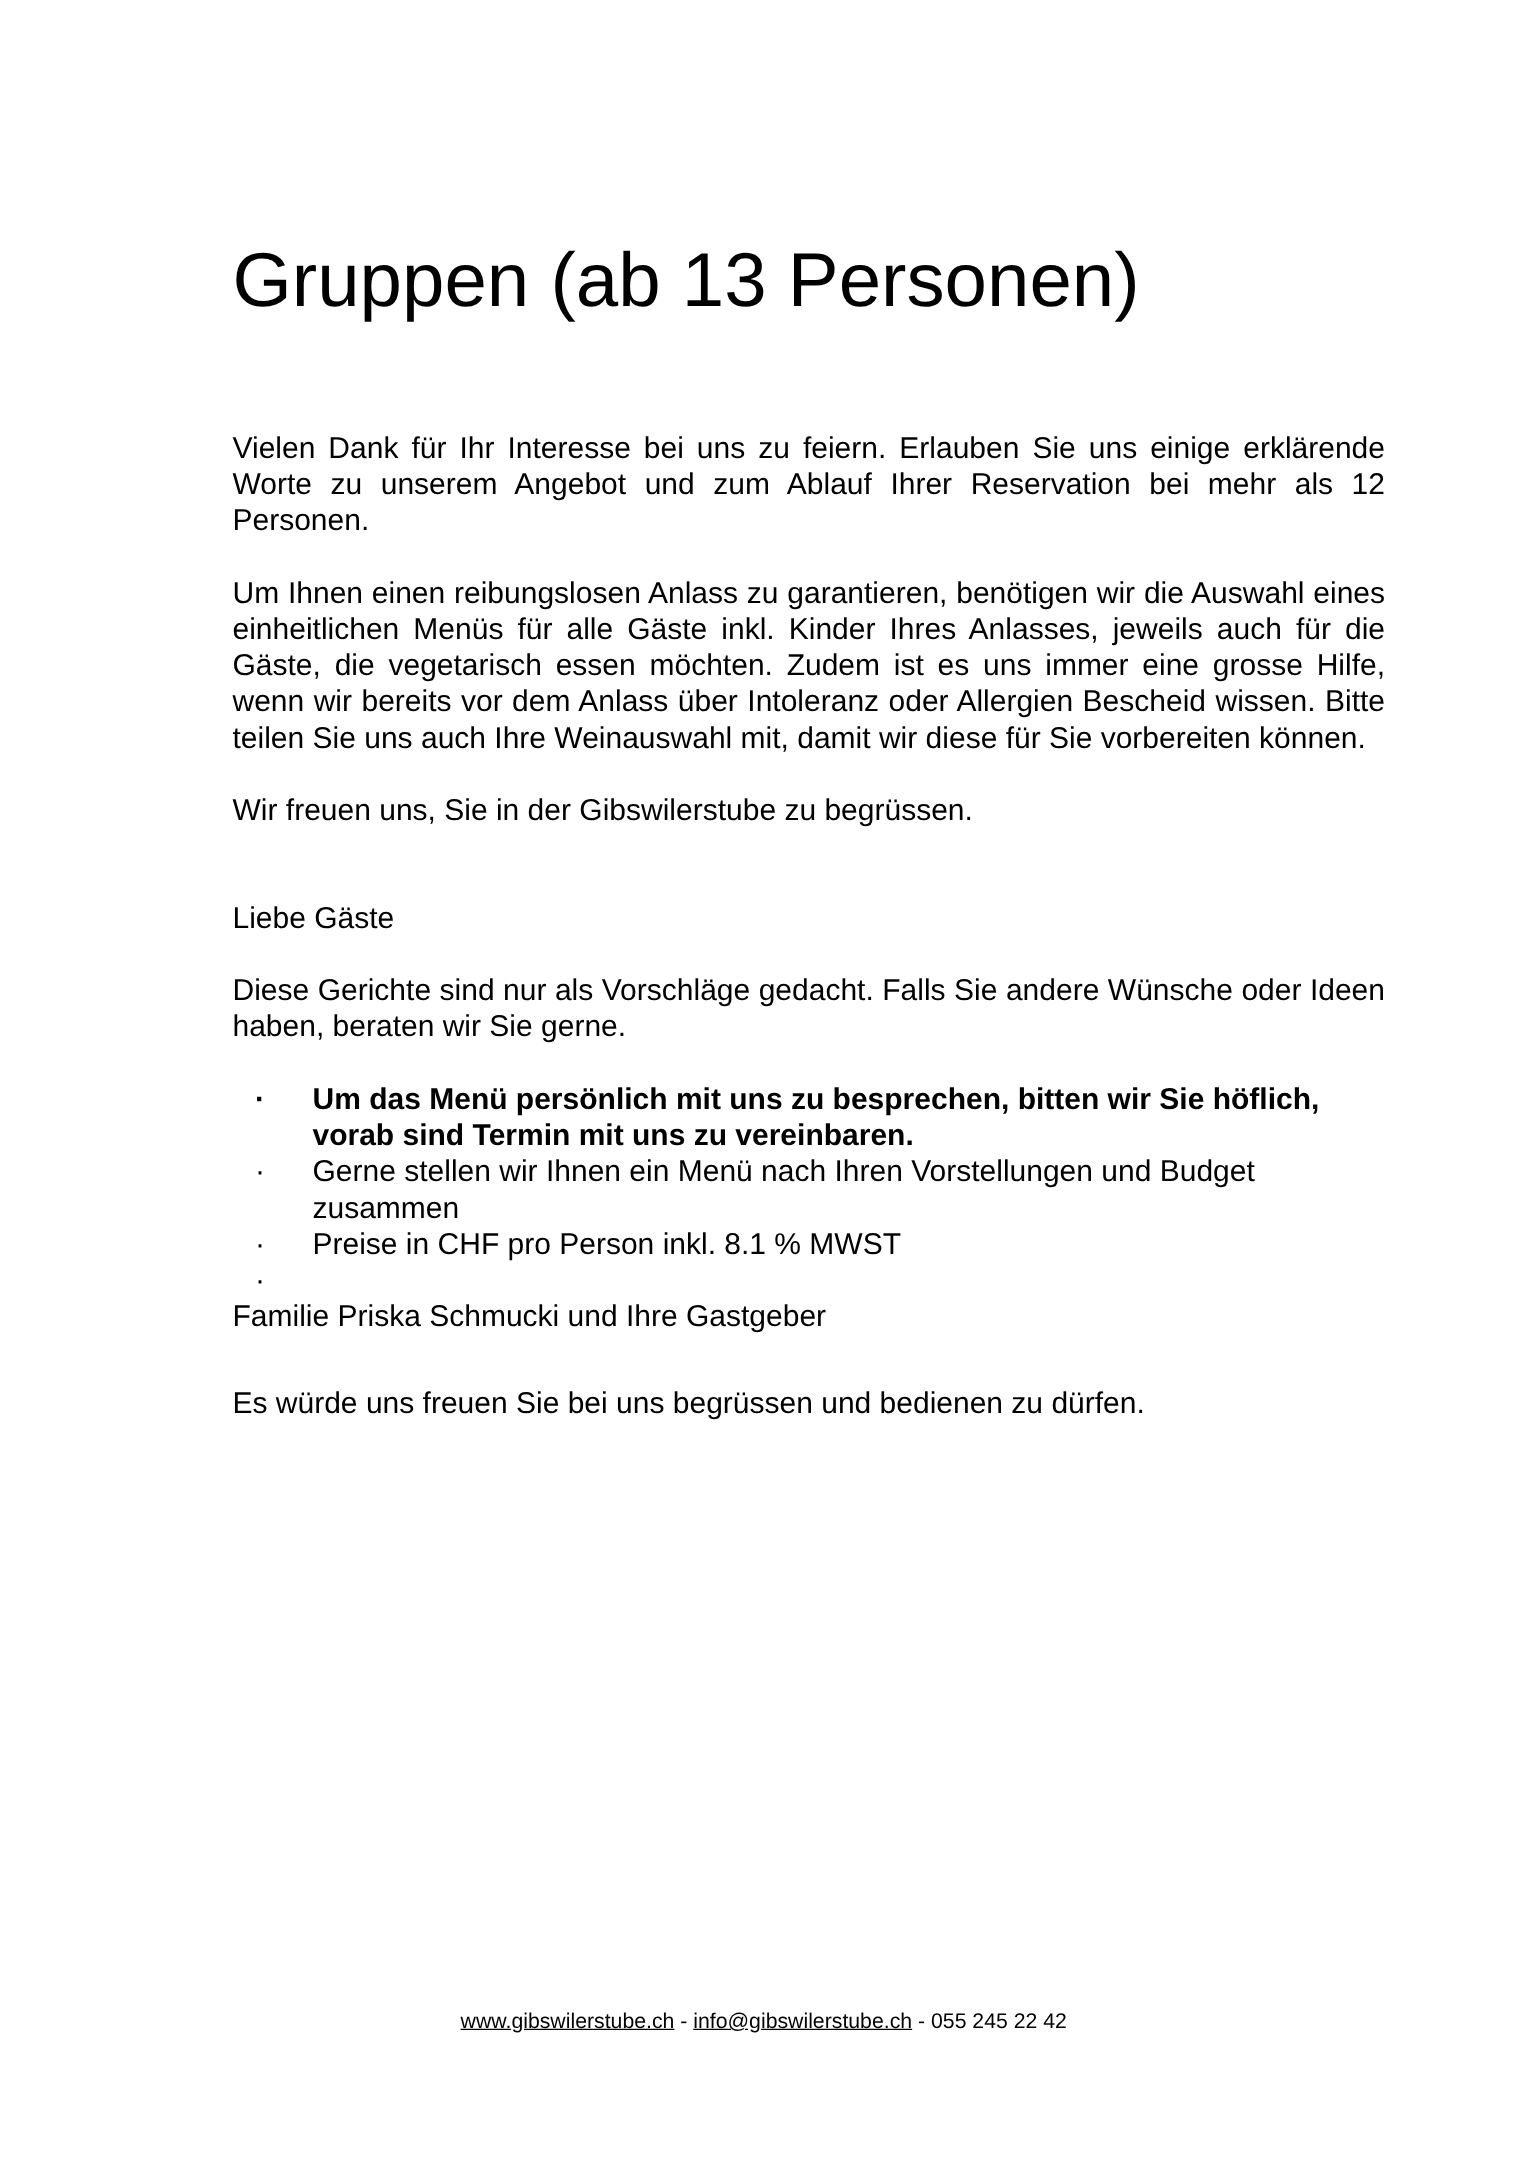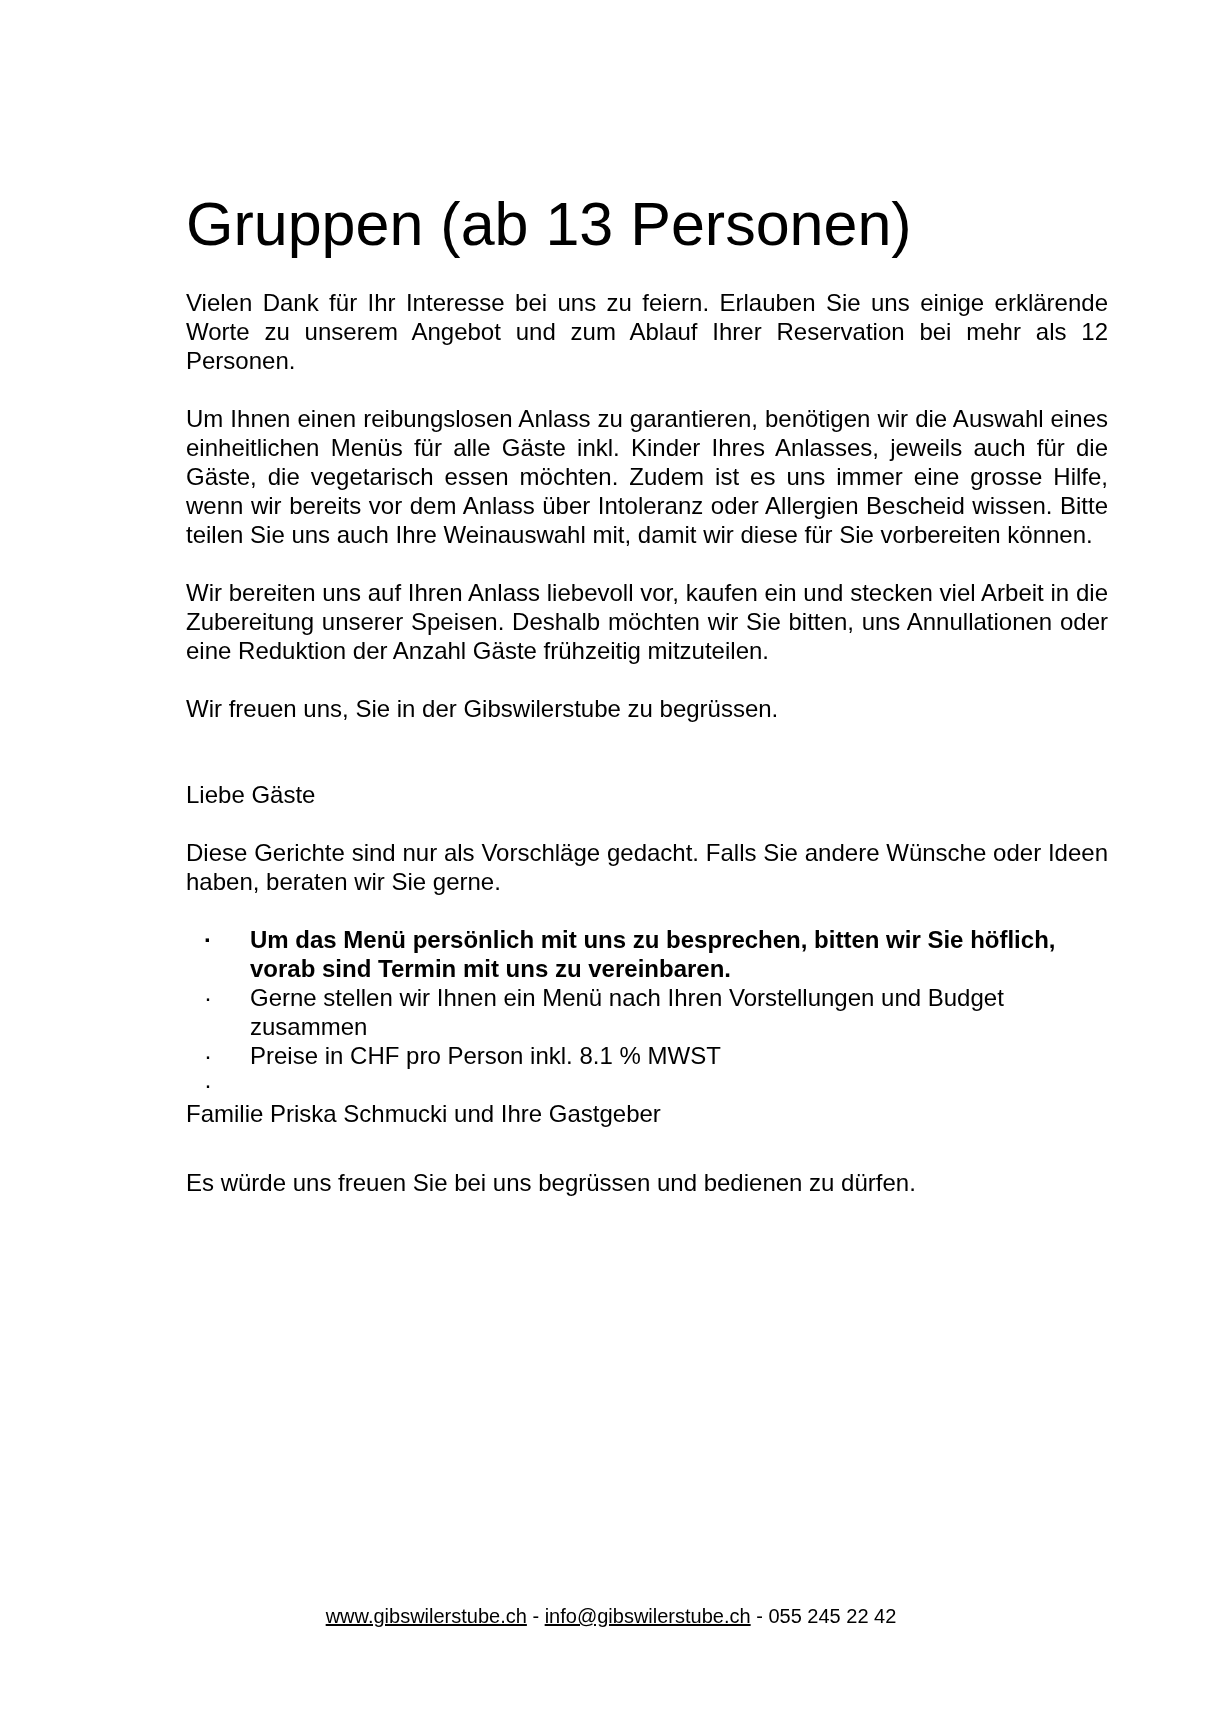--- a/index.html
+++ b/index.html
@@ -25,21 +25,21 @@
       font-weight: 400;
       letter-spacing: 0;
       white-space: nowrap;
     }
     .para {
       margin: 29px 0 0 0;
       font-size: 24px;
       line-height: 29px;
     }
     .just { text-align: justify; }
-    .mt-after-title { margin-top: 32px; }
+    .mt-after-title { margin-top: 88px; }
     .mt-big { margin-top: 57px; }
     .mt-med { margin-top: 40px; }
     .bullet-list {
       margin: 29px 0 0 0;
       padding: 0;
       list-style: none;
     }
     .bullet-item {
       position: relative;
       padding-left: 64px;
@@ -53,41 +53,40 @@
       font-size: 24px;
       line-height: 29px;
     }
     .bold { font-weight: 700; }
     .footer {
       position: absolute;
       top: 1602px;
       left: 0;
       width: 100%;
       text-align: center;
-      font-size: 20px;
+      font-size: 17px;
       line-height: 29px;
     }
     .footer a {
       color: #000000;
       text-decoration: underline;
     }
   </style>
 </head>
 <body>
 
 <div class="page">
   <div class="content">
 
     <h1 class="doc-title">Gruppen (ab 13 Personen)</h1>
 
     <p class="para just mt-after-title">Vielen Dank für Ihr Interesse bei uns zu feiern. Erlauben Sie uns einige erklärende Worte zu unserem Angebot und zum Ablauf Ihrer Reservation bei mehr als 12 Personen.</p>
 
     <p class="para just">Um Ihnen einen reibungslosen Anlass zu garantieren, benötigen wir die Auswahl eines einheitlichen Menüs für alle Gäste inkl. Kinder Ihres Anlasses, jeweils auch für die Gäste, die vegetarisch essen möchten. Zudem ist es uns immer eine grosse Hilfe, wenn wir bereits vor dem Anlass über Intoleranz oder Allergien Bescheid wissen. Bitte teilen Sie uns auch Ihre Weinauswahl mit, damit wir diese für Sie vorbereiten können.</p>
 
-    <p class="para just">Wir bereiten uns auf Ihren Anlass liebevoll vor, kaufen ein und stecken viel Arbeit in die Zubereitung unserer Speisen. Deshalb möchten wir Sie bitten, uns Annullationen oder eine Reduktion der Anzahl Gäste frühzeitig mitzuteilen.</p>
 
 
     <p class="para">Wir freuen uns, Sie in der Gibswilerstube zu begrüssen.</p>
 
     <p class="para mt-big">Liebe Gäste</p>
 
     <p class="para just">Diese Gerichte sind nur als Vorschläge gedacht. Falls Sie andere Wünsche oder Ideen haben, beraten wir Sie gerne.</p>
 
 
     <ul class="bullet-list">

